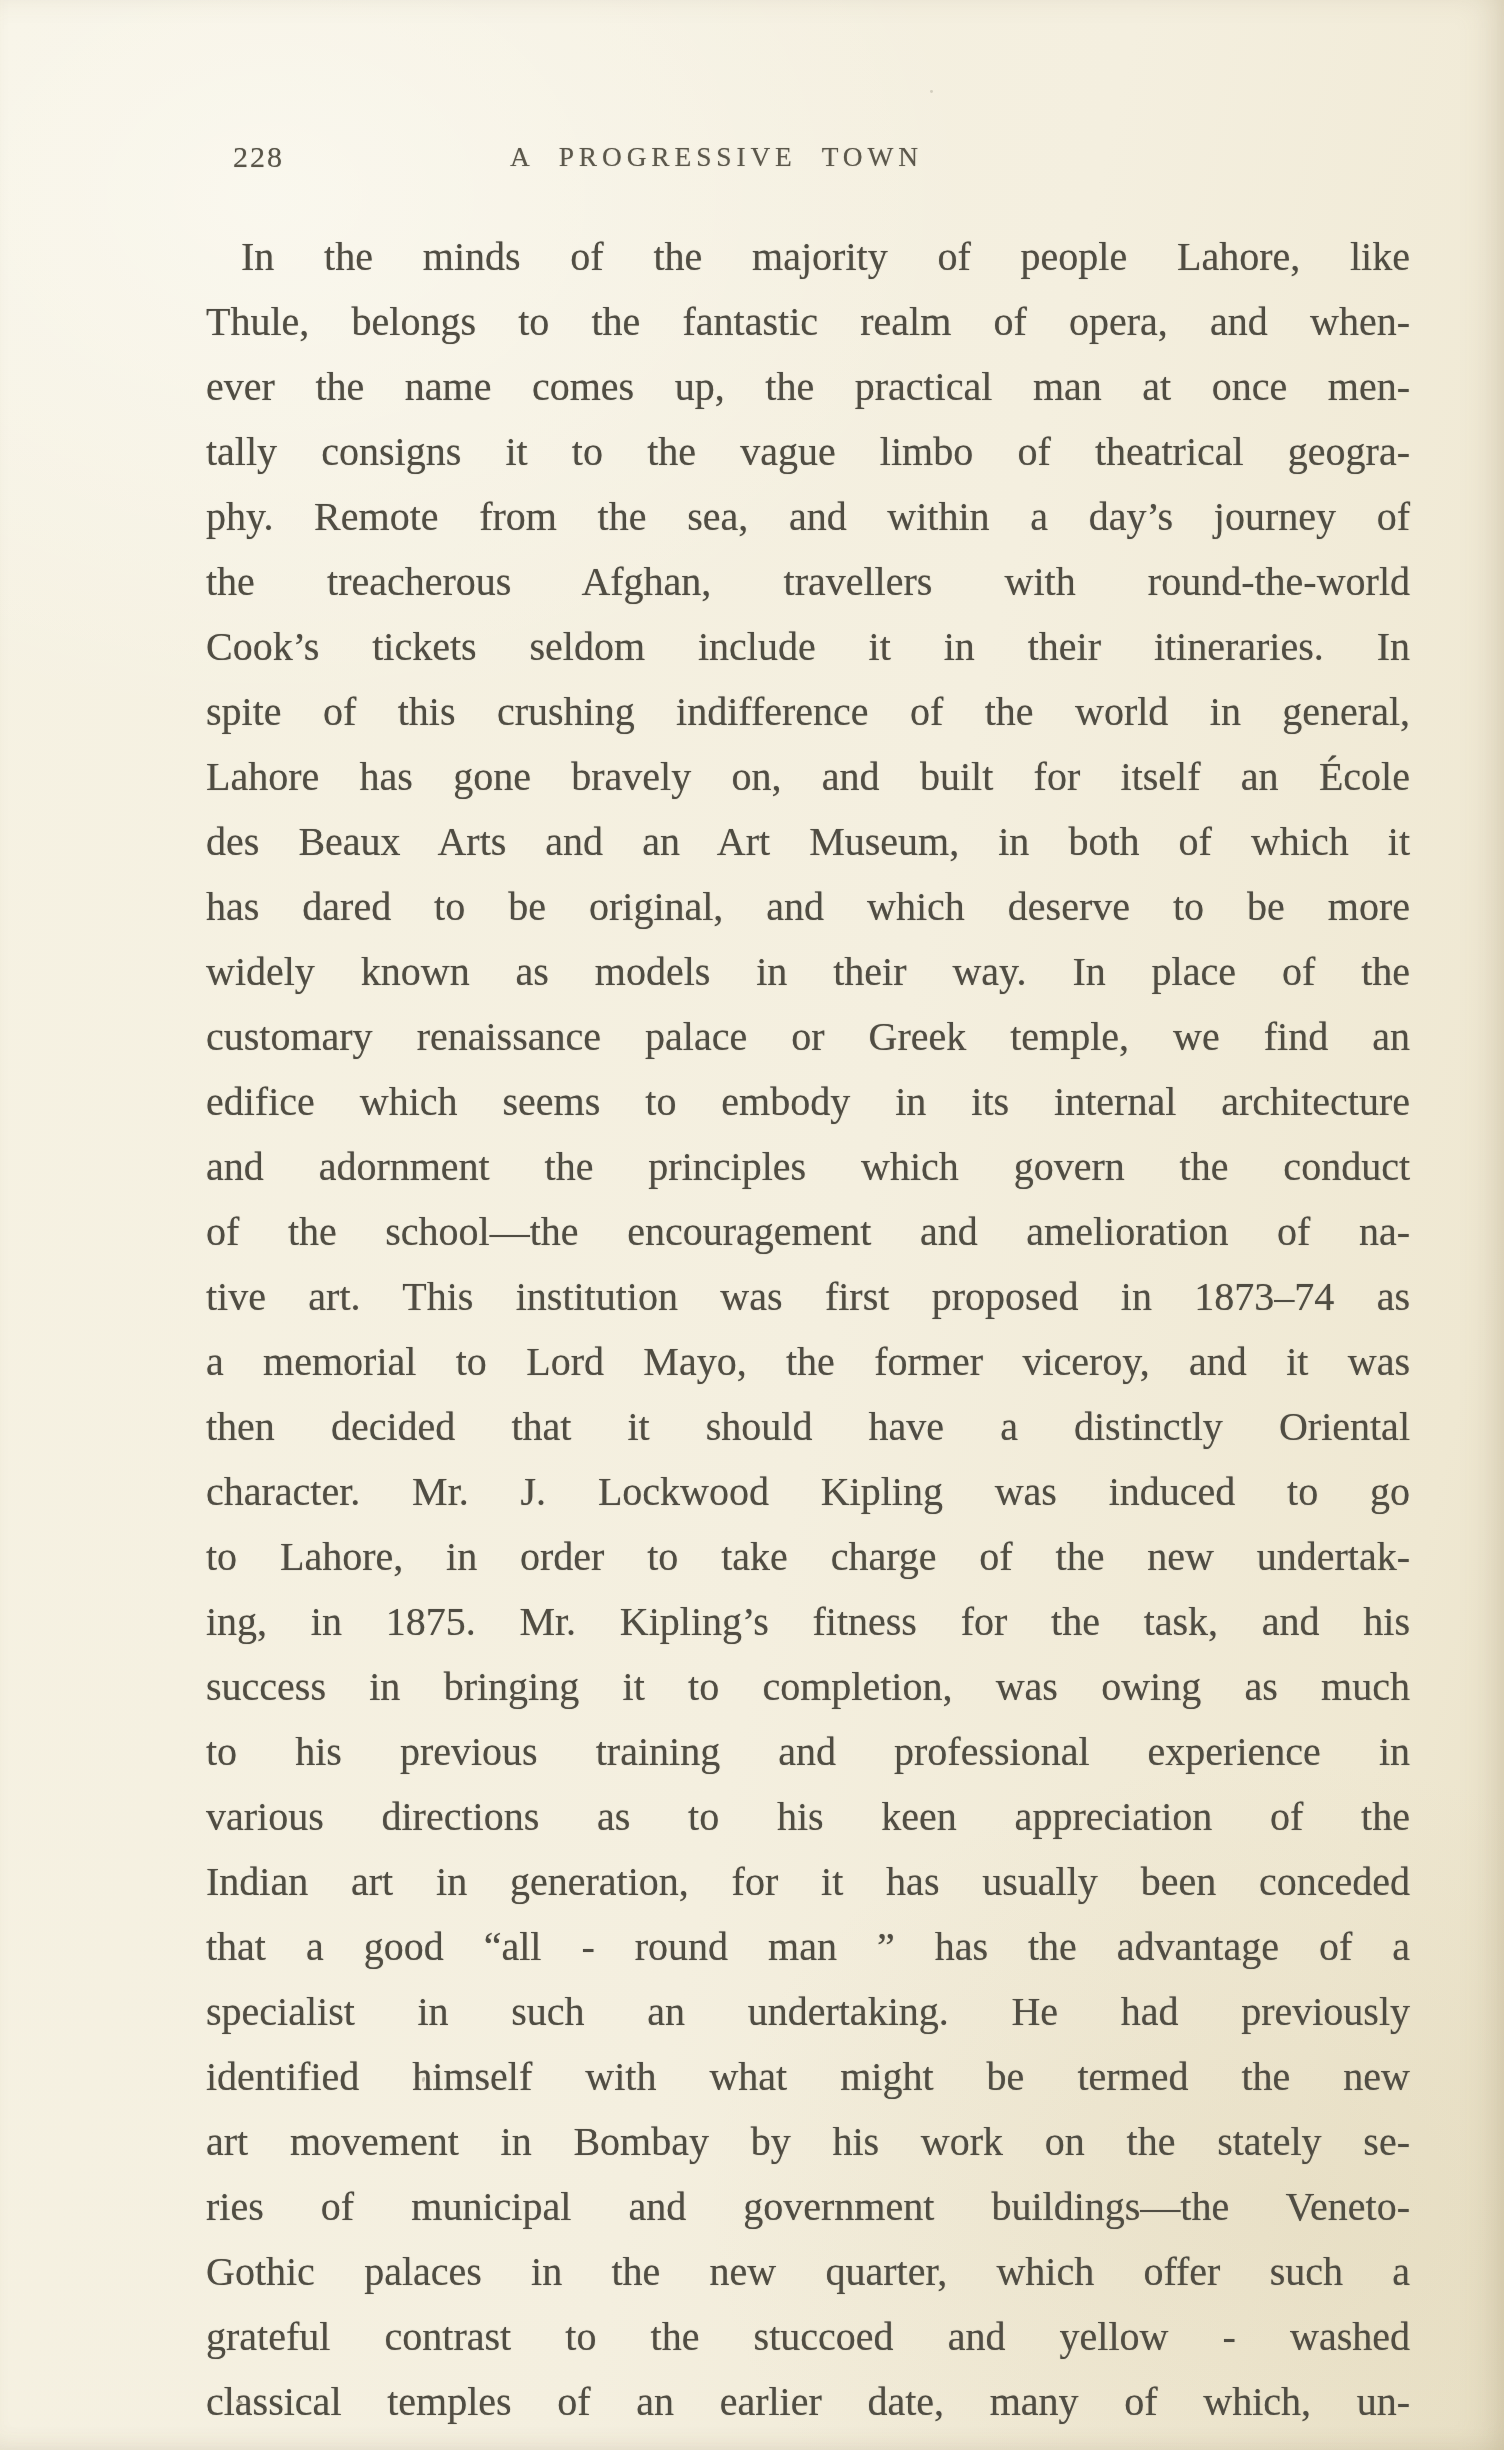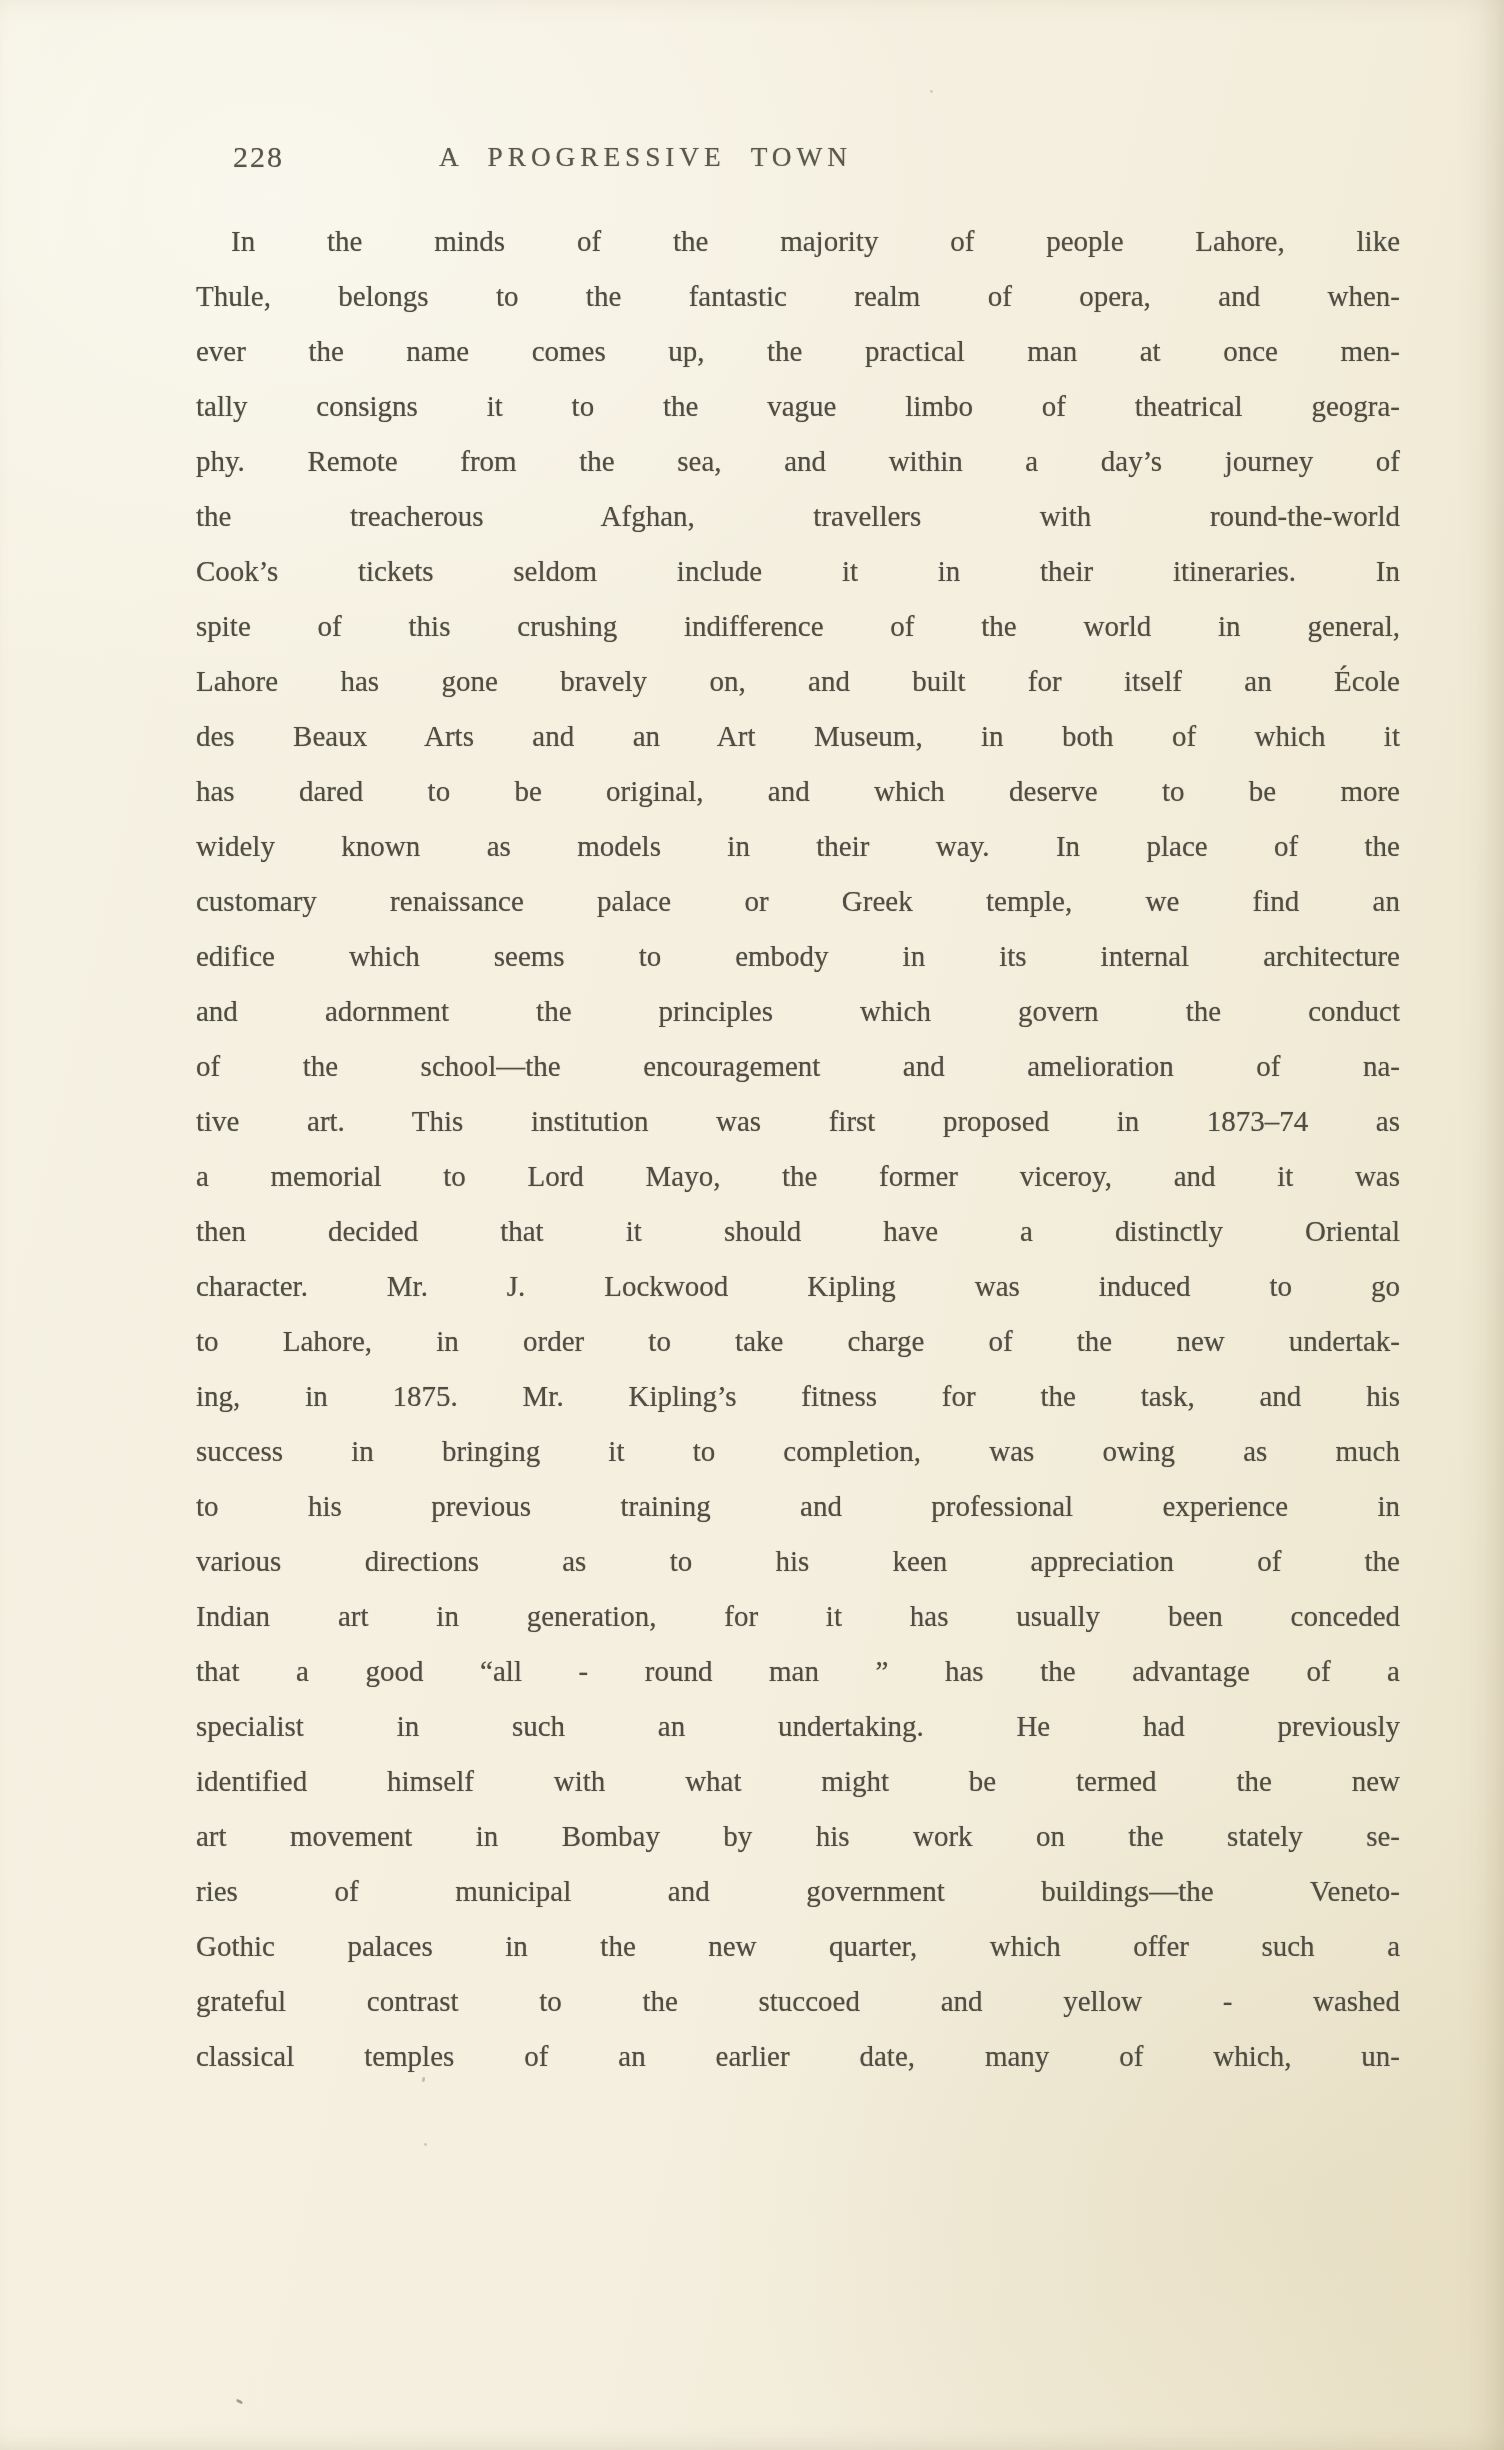--- a/index.html
+++ b/index.html
@@ -34,35 +34,36 @@
     font-size: 30px;
     letter-spacing: 2px;
     color: #595549;
     text-shadow: 0 0 1px rgba(90,86,74,0.55);
   }
   .running-title {
     position: absolute;
     left: 439px;
     top: 2px;
     width: 555px;
+    text-align: center;
     font-size: 27.4px;
     letter-spacing: 4.9px;
     word-spacing: 13.7px;
     color: #5c584c;
     text-shadow: 0 0 1px rgba(92,88,76,0.5);
     white-space: nowrap;
   }
   .body-text {
     position: absolute;
     left: 196px;
     top: 214px;
     width: 1204px;
-    margin: 0;
-    font-size: 29px;
-    line-height: 55px;
+    margin: 10px;
+    font-size: 40px;
+    line-height: 65px;
     color: #504d43;
     text-shadow: 0 0 1px rgba(80,77,67,0.6);
     white-space: pre-line;
     text-align: justify;
     text-align-last: justify;
     -moz-text-align-last: justify;
     text-indent: 35px;
   }
   .speck {
     position: absolute;

